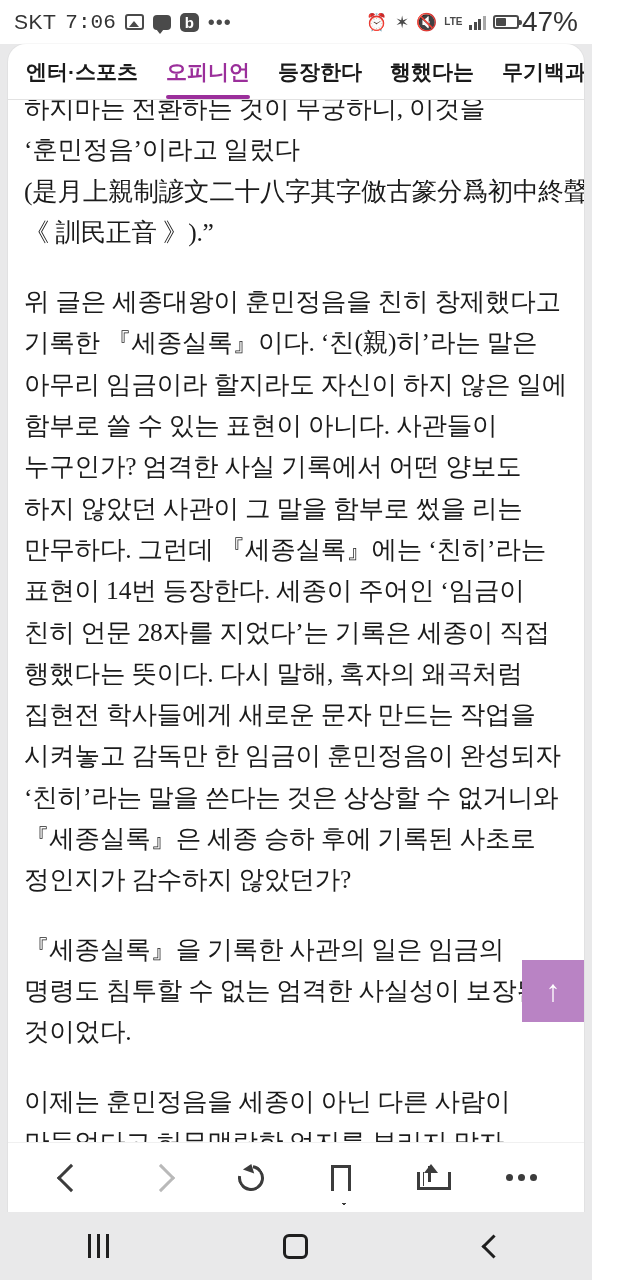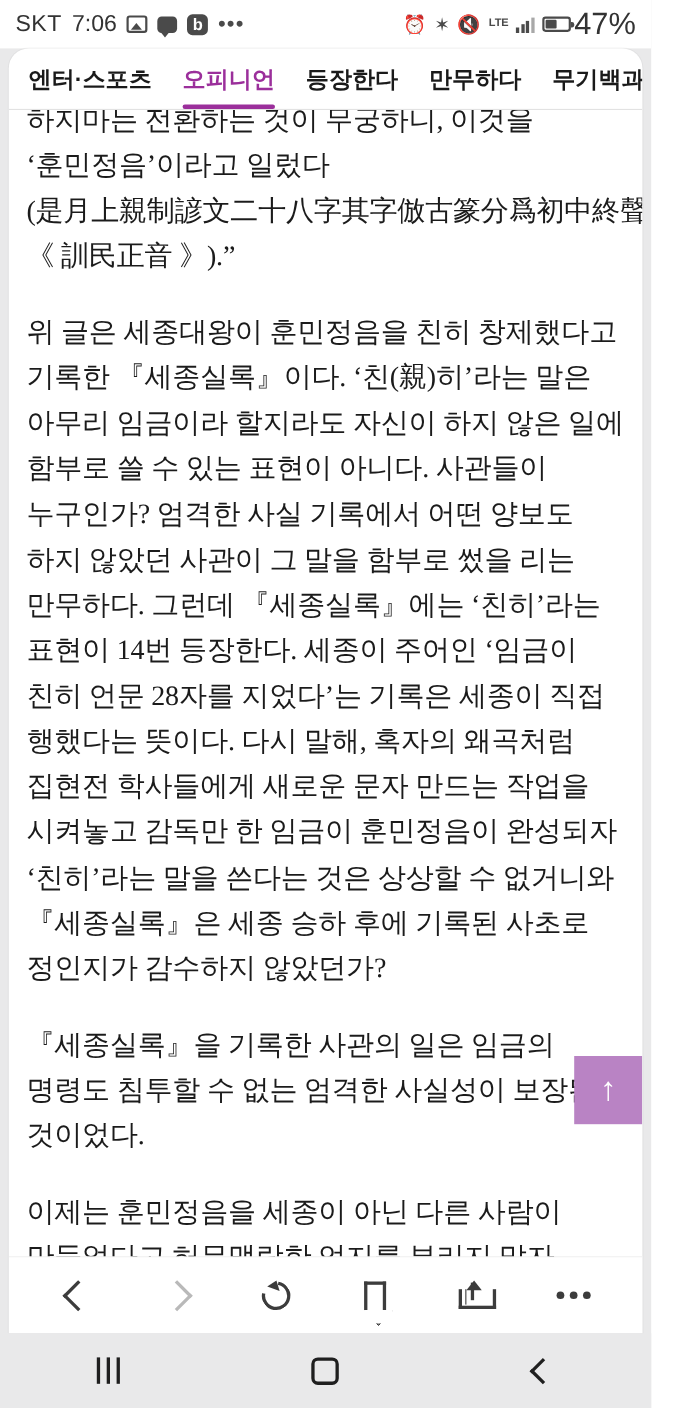--- a/index.html
+++ b/index.html
@@ -37,20 +37,21 @@
     min-width: 0;
   }
   .sb-carrier {
     font-size: 21px;
     letter-spacing: .5px;
     color: #333;
   }
   .sb-time {
     font-size: 21px;
     color: #333;
+    font-family: Liberation Mono, monospace;
   }
   .sb-icn {
     display: inline-flex;
     align-items: center;
     justify-content: center;
     color: #4a4a4a;
   }
   .sb-pic {
     width: 19px; height: 16px;
     border: 2px solid #4a4a4a;
@@ -372,21 +373,21 @@
     </div>
   </div>
 
   <div class="browser">
 
 
     <div class="tabs">
       <div class="tab">엔터·스포츠</div>
       <div class="tab active">오피니언</div>
       <div class="tab">등장한다</div>
-      <div class="tab">만무하다</div>
+      <div class="tab">행했다는</div>
       <div class="tab">무기백과</div>
     </div>
 
     <div class="content">
       <div class="article">
         <p class="first">하지마는 전환하는 것이 무궁하니, 이것을 ‘훈민정음’이라고 일렀다(是月上親制諺文二十八字其字倣古篆分爲初中終聲合之然後乃成字凡于文字及本國俚語皆可得而書字雖簡要轉換無窮是謂《 訓民正音 》).”</p>
         <p>위 글은 세종대왕이 훈민정음을 친히 창제했다고 기록한 『세종실록』이다. ‘친(親)히’라는 말은 아무리 임금이라 할지라도 자신이 하지 않은 일에 함부로 쓸 수 있는 표현이 아니다. 사관들이 누구인가? 엄격한 사실 기록에서 어떤 양보도 하지 않았던 사관이 그 말을 함부로 썼을 리는 만무하다. 그런데 『세종실록』에는 ‘친히’라는 표현이 14번 등장한다. 세종이 주어인 ‘임금이 친히 언문 28자를 지었다’는 기록은 세종이 직접 행했다는 뜻이다. 다시 말해, 혹자의 왜곡처럼 집현전 학사들에게 새로운 문자 만드는 작업을 시켜놓고 감독만 한 임금이 훈민정음이 완성되자 ‘친히’라는 말을 쓴다는 것은 상상할 수 없거니와 『세종실록』은 세종 승하 후에 기록된 사초로 정인지가 감수하지 않았던가?</p>
         <p>『세종실록』을 기록한 사관의 일은 임금의 명령도 침투할 수 없는 엄격한 사실성이 보장된 것이었다.</p>
         <p>이제는 훈민정음을 세종이 아닌 다른 사람이 만들었다고 허무맹랑한 억지를 부리지 말자. 해괴한 설을 만들어</p>
       </div>

